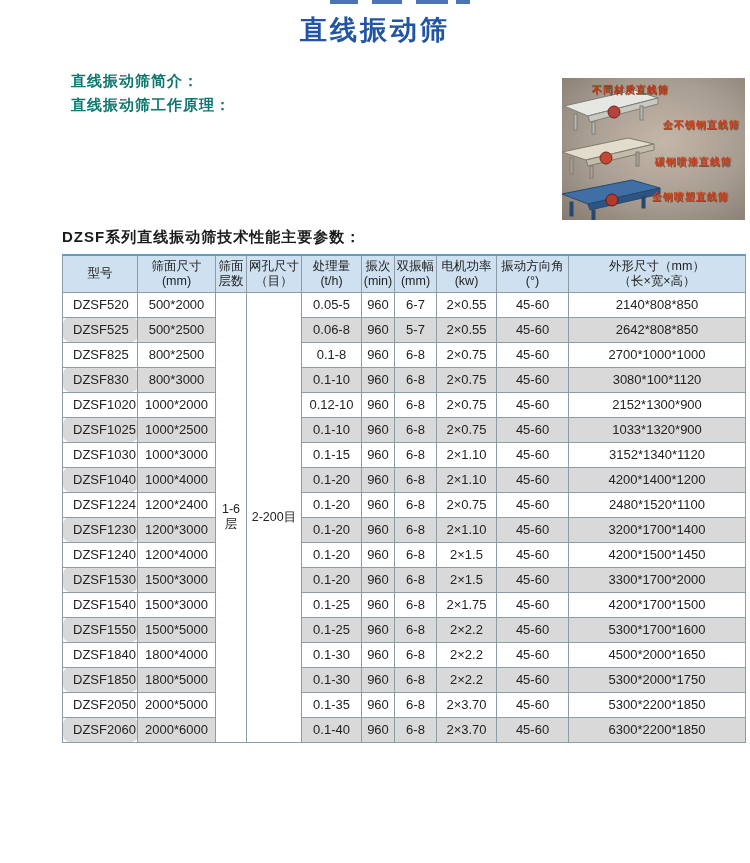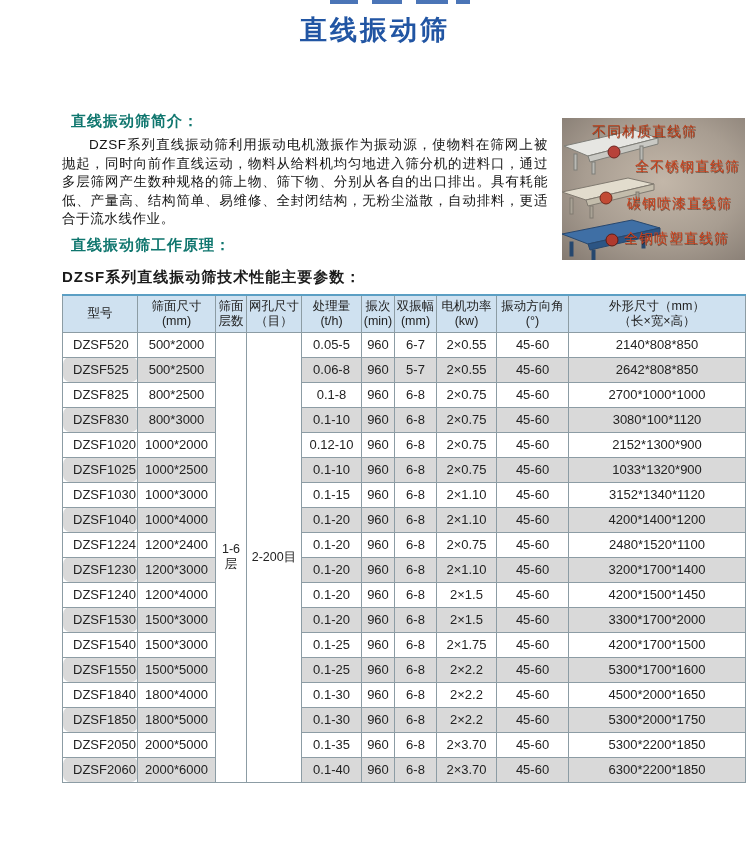--- a/index.html
+++ b/index.html
@@ -12,41 +12,41 @@
   .top-fragment {
     position: absolute; top: 0; left: 330px; width: 140px; height: 4px;
     background: linear-gradient(to right,
       #2b5caa 0 28px, transparent 28px 42px,
       #2b5caa 42px 72px, transparent 72px 86px,
       #2b5caa 86px 118px, transparent 118px 126px,
       #2b5caa 126px 140px);
     opacity: .85;
   }
   .page-title {
-    text-align: center; margin: 12px 0 64px 0;
+    text-align: center; margin: 12px 0 24px 0;
     font-size: 27px; font-weight: bold; color: #2155a3;
     letter-spacing: 3px;
   }
   .content { margin: 0 5px 0 62px; width: 683px; }
   .section-heading {
     font-size: 15px; font-weight: bold; color: #0f766e;
     margin: 0 0 5px 9px; letter-spacing: 1px;
   }
   .body-text {
     font-size: 13.5px; line-height: 18.5px; text-indent: 2em;
     text-align: justify; letter-spacing: 0.6px; margin-bottom: 7px; color: #141414;
   }
   .product-photo {
     float: right; width: 183px; height: 142px; margin: 6px 0 8px 14px;
     background: radial-gradient(ellipse at 55% 45%, #c3b7a9 0%, #a89d91 55%, #847a71 100%);
     position: relative; overflow: hidden;
   }
   .product-photo svg { position: absolute; left: 0; top: 0; }
   .photo-label {
-    position: absolute; color: #c9401c; font-weight: normal; font-size: 14px;
+    position: absolute; color: #c9401c; font-weight: bold; font-size: 10px;
     letter-spacing: 1px; text-shadow: 0.5px 0.5px 0 rgba(60,20,0,.55);
     white-space: nowrap;
   }
   .photo-label.top { top: 5px; left: 30px; color: #b93a16; }
   .photo-label.l1 { top: 40px; right: 5px; }
   .photo-label.l2 { top: 77px; right: 13px; }
   .photo-label.l3 { top: 112px; right: 16px; }
   .table-heading {
     font-size: 15px; font-weight: bold; margin: 4px 0 7px 0; letter-spacing: 1px;
     clear: both;
@@ -107,21 +107,20 @@
         <circle cx="50" cy="122" r="6" fill="#b03a2e" stroke="#5e1d16"></circle>
       </g>
     </svg>
     <span class="photo-label top">不同材质直线筛</span>
     <span class="photo-label l1">全不锈钢直线筛</span>
     <span class="photo-label l2">碳钢喷漆直线筛</span>
     <span class="photo-label l3">全钢喷塑直线筛</span>
   </div>
 
   <h2 class="section-heading">直线振动筛简介：</h2>
-  <p class="body-text">DZSF系列直线振动筛利用振动电机激振作为振动源，使物料在筛网上被抛起，同时向前作直线运动，物料从给料机均匀地进入筛分机的进料口，通过多层筛网产生数种规格的筛上物、筛下物、分别从各自的出口排出。具有耗能低、产量高、结构简单、易维修、全封闭结构，无粉尘溢散，自动排料，更适合于流水线作业。</p>
 
   <h2 class="section-heading">直线振动筛工作原理：</h2>
 
   <h2 class="table-heading">DZSF系列直线振动筛技术性能主要参数：</h2>
 
   <table class="param-table">
     <colgroup>
       <col style="width:75px">
         <col style="width:78px">
         <col style="width:31px">

